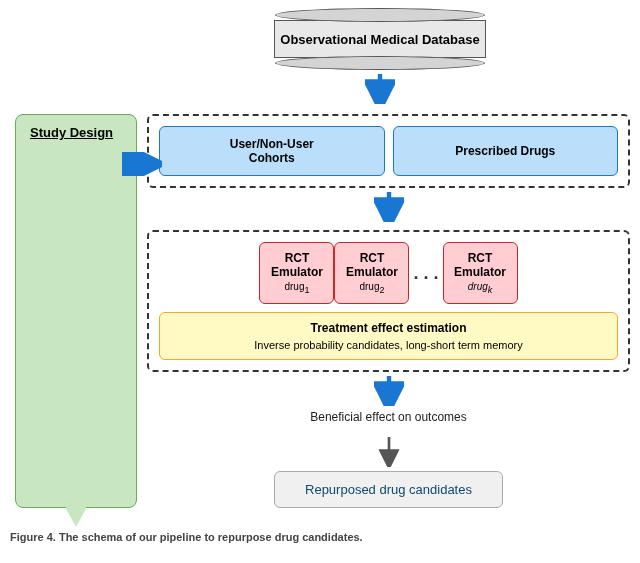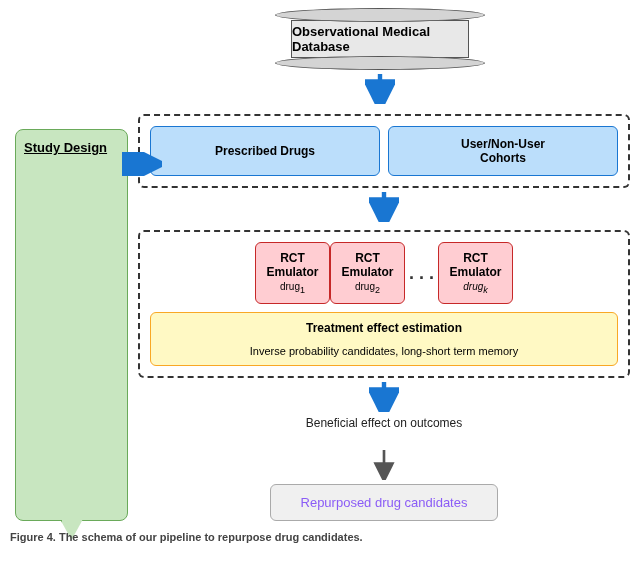--- a/index.html
+++ b/index.html
@@ -13,21 +13,21 @@
       position: relative;
     }
 
     .cylinder {
       display: flex;
       flex-direction: column;
       align-items: center;
     }
 
     .cylinder-body {
-      width: 178px;
+      width: 212px;
       height: 38px;
       background: #e8e8e8;
       border: 1.5px solid #555;
       border-radius: 0;
       display: flex;
       align-items: center;
       justify-content: center;
       position: relative;
       font-weight: bold;
       font-size: 13px;
@@ -50,28 +50,27 @@
       background: #d4d4d4;
       border: 1.5px solid #555;
       border-radius: 50%;
       margin-top: -2px;
       position: relative;
       z-index: 2;
     }
 
     
     .study-design {
-      width: 113px;
+      width: 122px;
       min-height: 220px;
       background: #c8e6c0;
       border: 1.5px solid #6aaa5a;
       border-radius: 8px 8px 8px 8px;
-      padding: 10px 8px;
-      position: relative;
-      margin-top: 15px;
+      padding: 10px 14px;
+      position: relative;
       margin-left: 5px;
     }
 
     .study-design::after {
       content: '';
       position: absolute;
       bottom: -20px;
       left: 50%;
       transform: translateX(-50%);
       width: 20px;
@@ -190,42 +189,42 @@
       border-radius: 6px;
       padding: 8px 12px;
       text-align: center;
       margin-top: 8px;
       width: 100%;
     }
 
     .treatment-box-title {
       font-weight: bold;
       font-size: 12px;
-      margin-bottom: 10px;
+      margin-bottom: 4px;
     }
 
     .treatment-box-sub {
       font-size: 11px;
     }
 
     .beneficial-text {
       font-size: 12px;
       text-align: center;
-      margin-bottom: 16px;
+      margin-bottom: 9px;
       color: #222;
     }
 
     .repurposed-box {
       background: #f0f0f0;
       border: 1.5px solid #aaa;
       border-radius: 6px;
       padding: 10px 30px;
       text-align: center;
       font-size: 13px;
-      color: #8b5cf6;
+      color: #0c4a6e;
     }
 
     
     .caption {
       position: absolute;
       bottom: 20px;
       left: 10px;
       font-size: 11px;
       color: #444;
       font-style: italic;
@@ -301,24 +300,24 @@
         </defs>
         <line x1="0" y1="12" x2="34" y2="12" stroke="#1976d2" stroke-width="6" marker-end="url(#ah2)"></line>
       </svg>
     </div>
 
     <div class="right-content">
 
       <div class="dashed-box">
         <div class="dashed-box-row">
           <div class="blue-box">
+            <span>User/Non-User<br>Cohorts</span>
+          </div>
+          <div class="blue-box">
             <span>Prescribed Drugs</span>
-          </div>
-          <div class="blue-box">
-            <span>User/Non-User<br>Cohorts</span>
           </div>
         </div>
       </div>
 
       <div class="arrow-down">
         <svg viewBox="0 0 30 34" width="30" height="34">
           <defs>
             <marker id="ah3" markerWidth="8" markerHeight="8" refX="4" refY="4" orient="auto">
               <polygon points="0,0 8,4 0,8" fill="#1976d2"></polygon>
             </marker>

